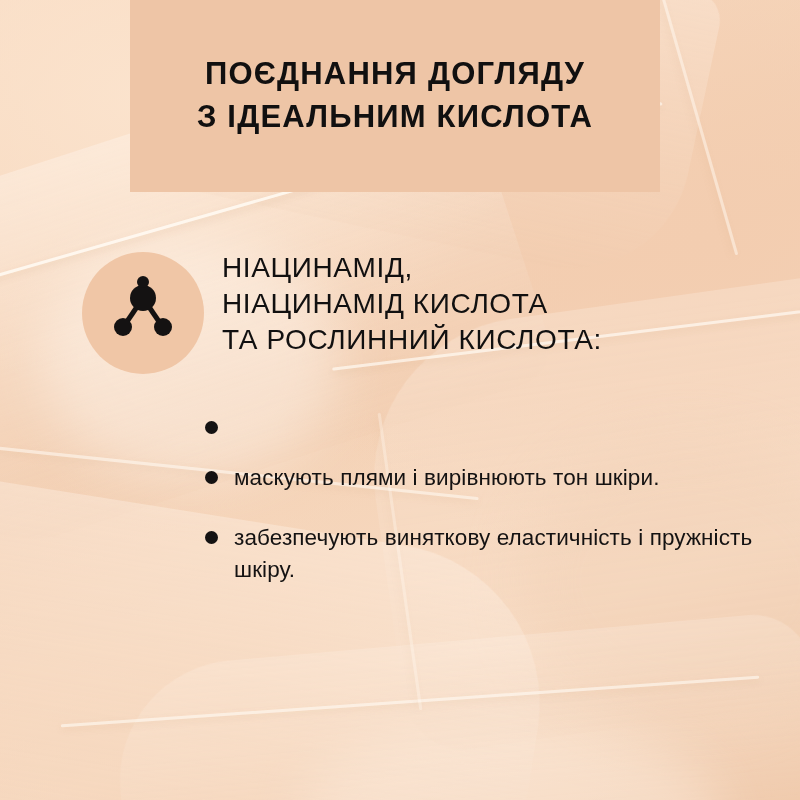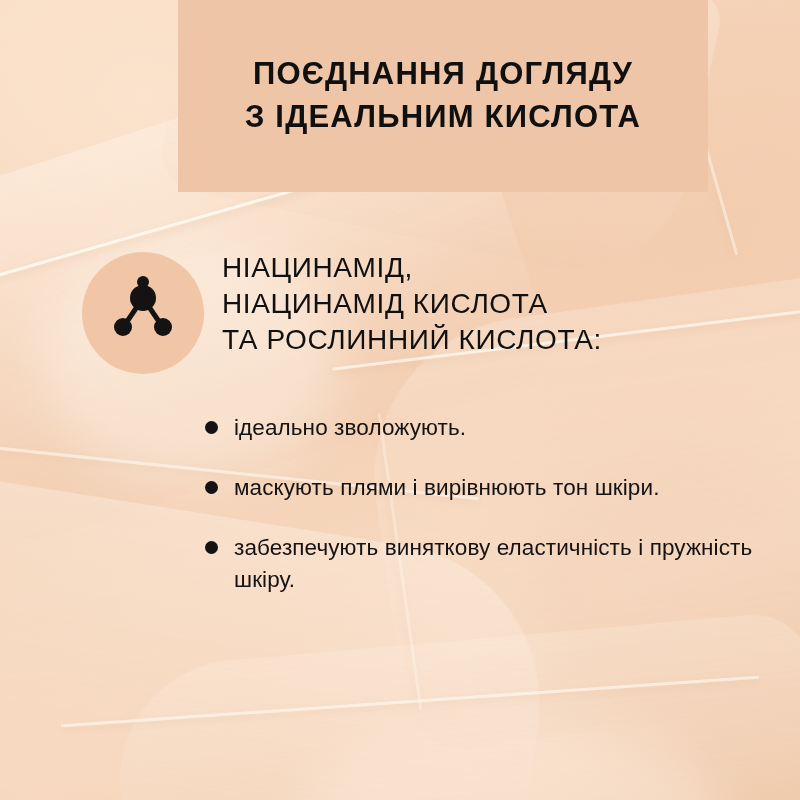--- a/index.html
+++ b/index.html
@@ -70,21 +70,20 @@
     left: 130px;
     top: 0;
     width: 530px;
     height: 192px;
     background: #eec5a6;
     display: flex;
     flex-direction: column;
     align-items: center;
     justify-content: center;
     gap: 6px;
-    margin-left: 48px;
   }
   .headline-line {
     color: #111010;
     font-weight: 700;
     font-size: 31px;
     letter-spacing: 1.2px;
     line-height: 1.18;
     text-align: center;
     white-space: nowrap;
   }
@@ -192,21 +191,20 @@
     <div class="subtitle-text">
       <div class="subtitle-line">НІАЦИНАМІД,</div>
       <div class="subtitle-line">НІАЦИНАМІД КИСЛОТА</div>
       <div class="subtitle-line">ТА РОСЛИННИЙ КИСЛОТА:</div>
     </div>
   </div>
 
   <div class="bullets">
     <div class="bullet-item">
       <span class="bullet-dot"></span>
-      <span class="bullet-text">ідеально зволожують.</span>
     </div>
     <div class="bullet-item">
       <span class="bullet-dot"></span>
       <span class="bullet-text">маскують плями і вирівнюють тон шкіри.</span>
     </div>
     <div class="bullet-item">
       <span class="bullet-dot"></span>
       <span class="bullet-text">забезпечують виняткову еластичність і пружність шкіру.</span>
     </div>
   </div>

